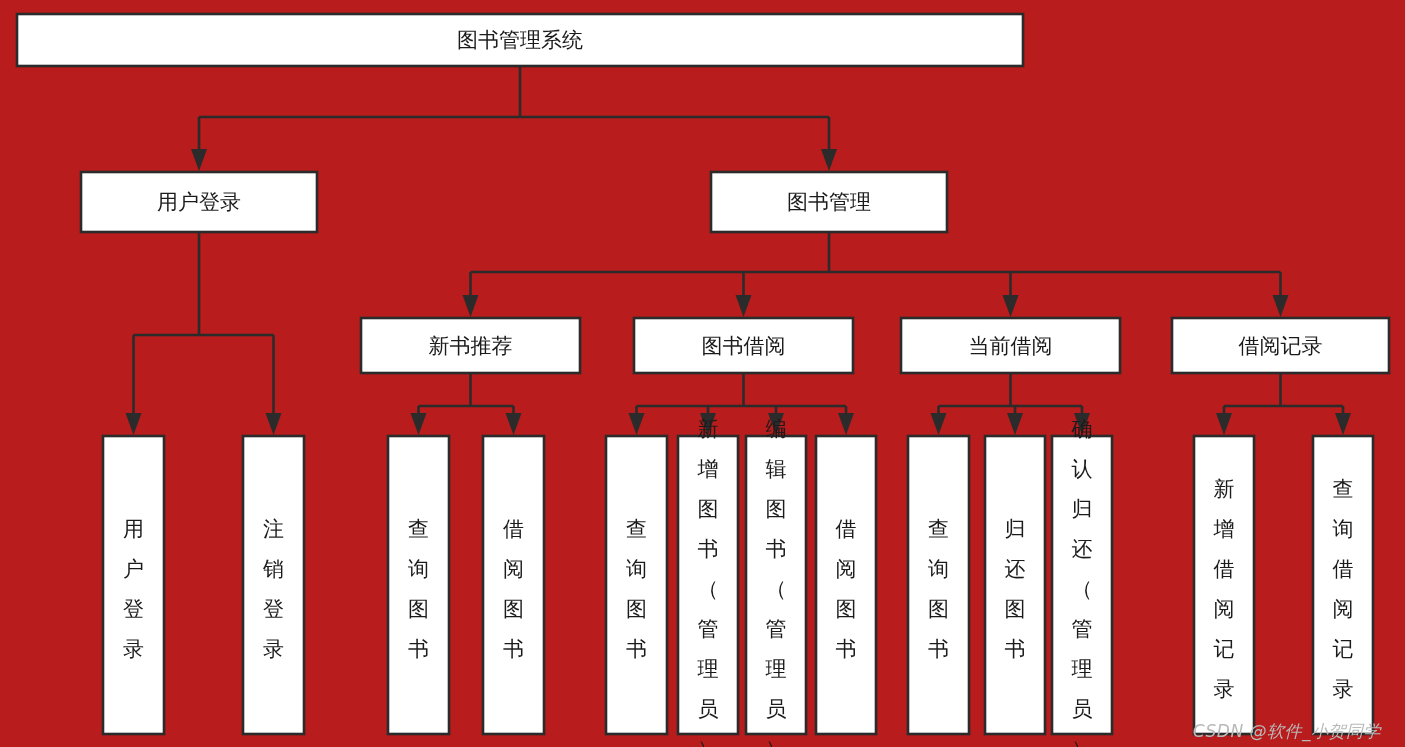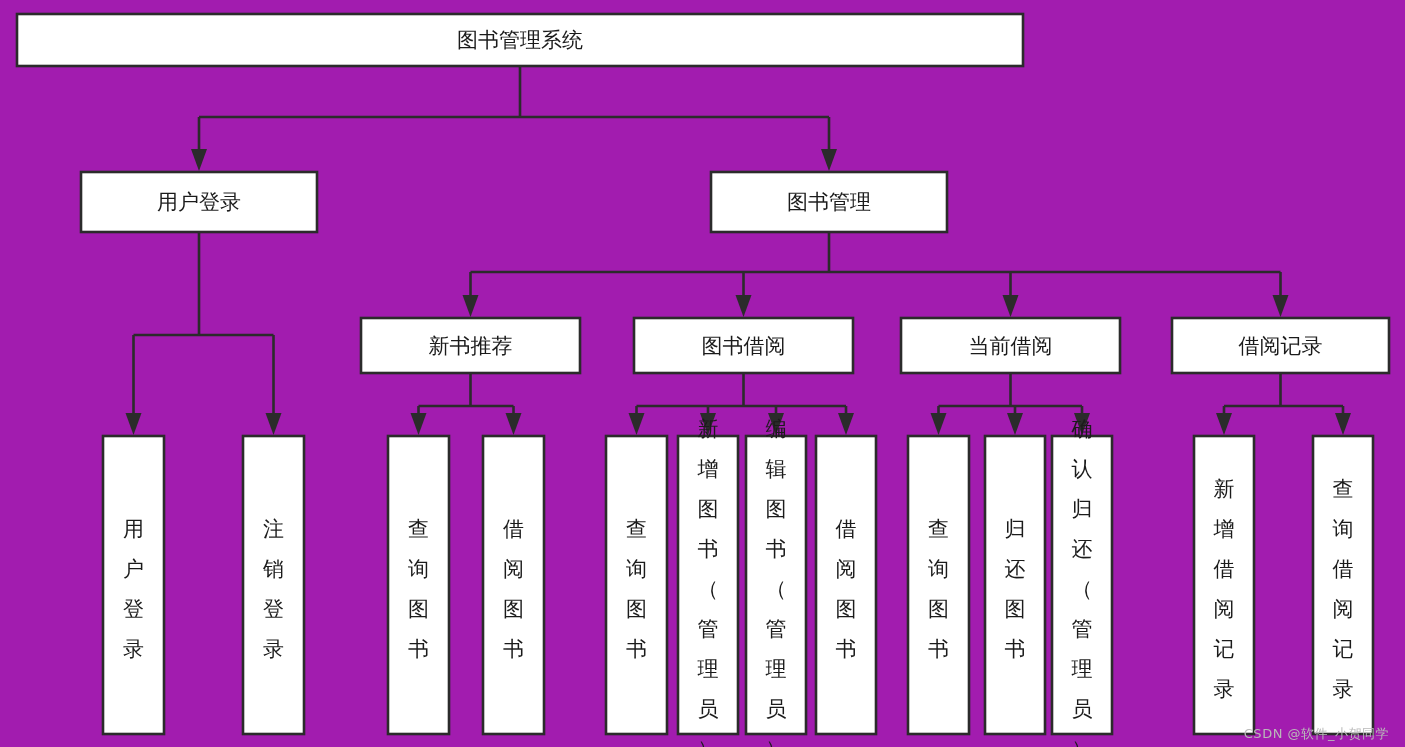--- a/index.html
+++ b/index.html
@@ -11,21 +11,21 @@
   body {
     width: 1405px;
     height: 747px;
     overflow: hidden;
     font-family: "DejaVu Sans", "Liberation Sans", sans-serif;
   }
   #diagram-root {
     position: relative;
     width: 1405px;
     height: 747px;
-    background: #a21caf;
+    background: #b91c1c;
   }
   svg#diagram-svg {
     position: absolute;
     top: 0;
     left: 0;
     width: 1405px;
     height: 747px;
     display: block;
   }
   .node-box {
@@ -51,28 +51,29 @@
     dominant-baseline: middle;
   }
   .node-label-vertical {
     fill: #1b1b1b;
     font-family: "DejaVu Sans", "Liberation Sans", sans-serif;
     font-size: 21px;
     text-anchor: middle;
   }
   .watermark {
     position: absolute;
-    right: 16px;
+    right: 24px;
     bottom: 4px;
     color: #b9b9b9;
-    font-size: 13px;
+    font-size: 17px;
     font-family: "DejaVu Sans", "Liberation Sans", sans-serif;
     white-space: nowrap;
     letter-spacing: 0.5px;
     pointer-events: none;
+    font-style: italic;
   }
 </style>
 </head>
 <body>
 
 <div id="diagram-root">
   <svg id="diagram-svg" viewBox="0 0 1405 747" xmlns="http://www.w3.org/2000/svg">
     <g id="edges-layer">
         <g>
           <line x1="520" y1="66" x2="520" y2="117" class="connector"></line>

